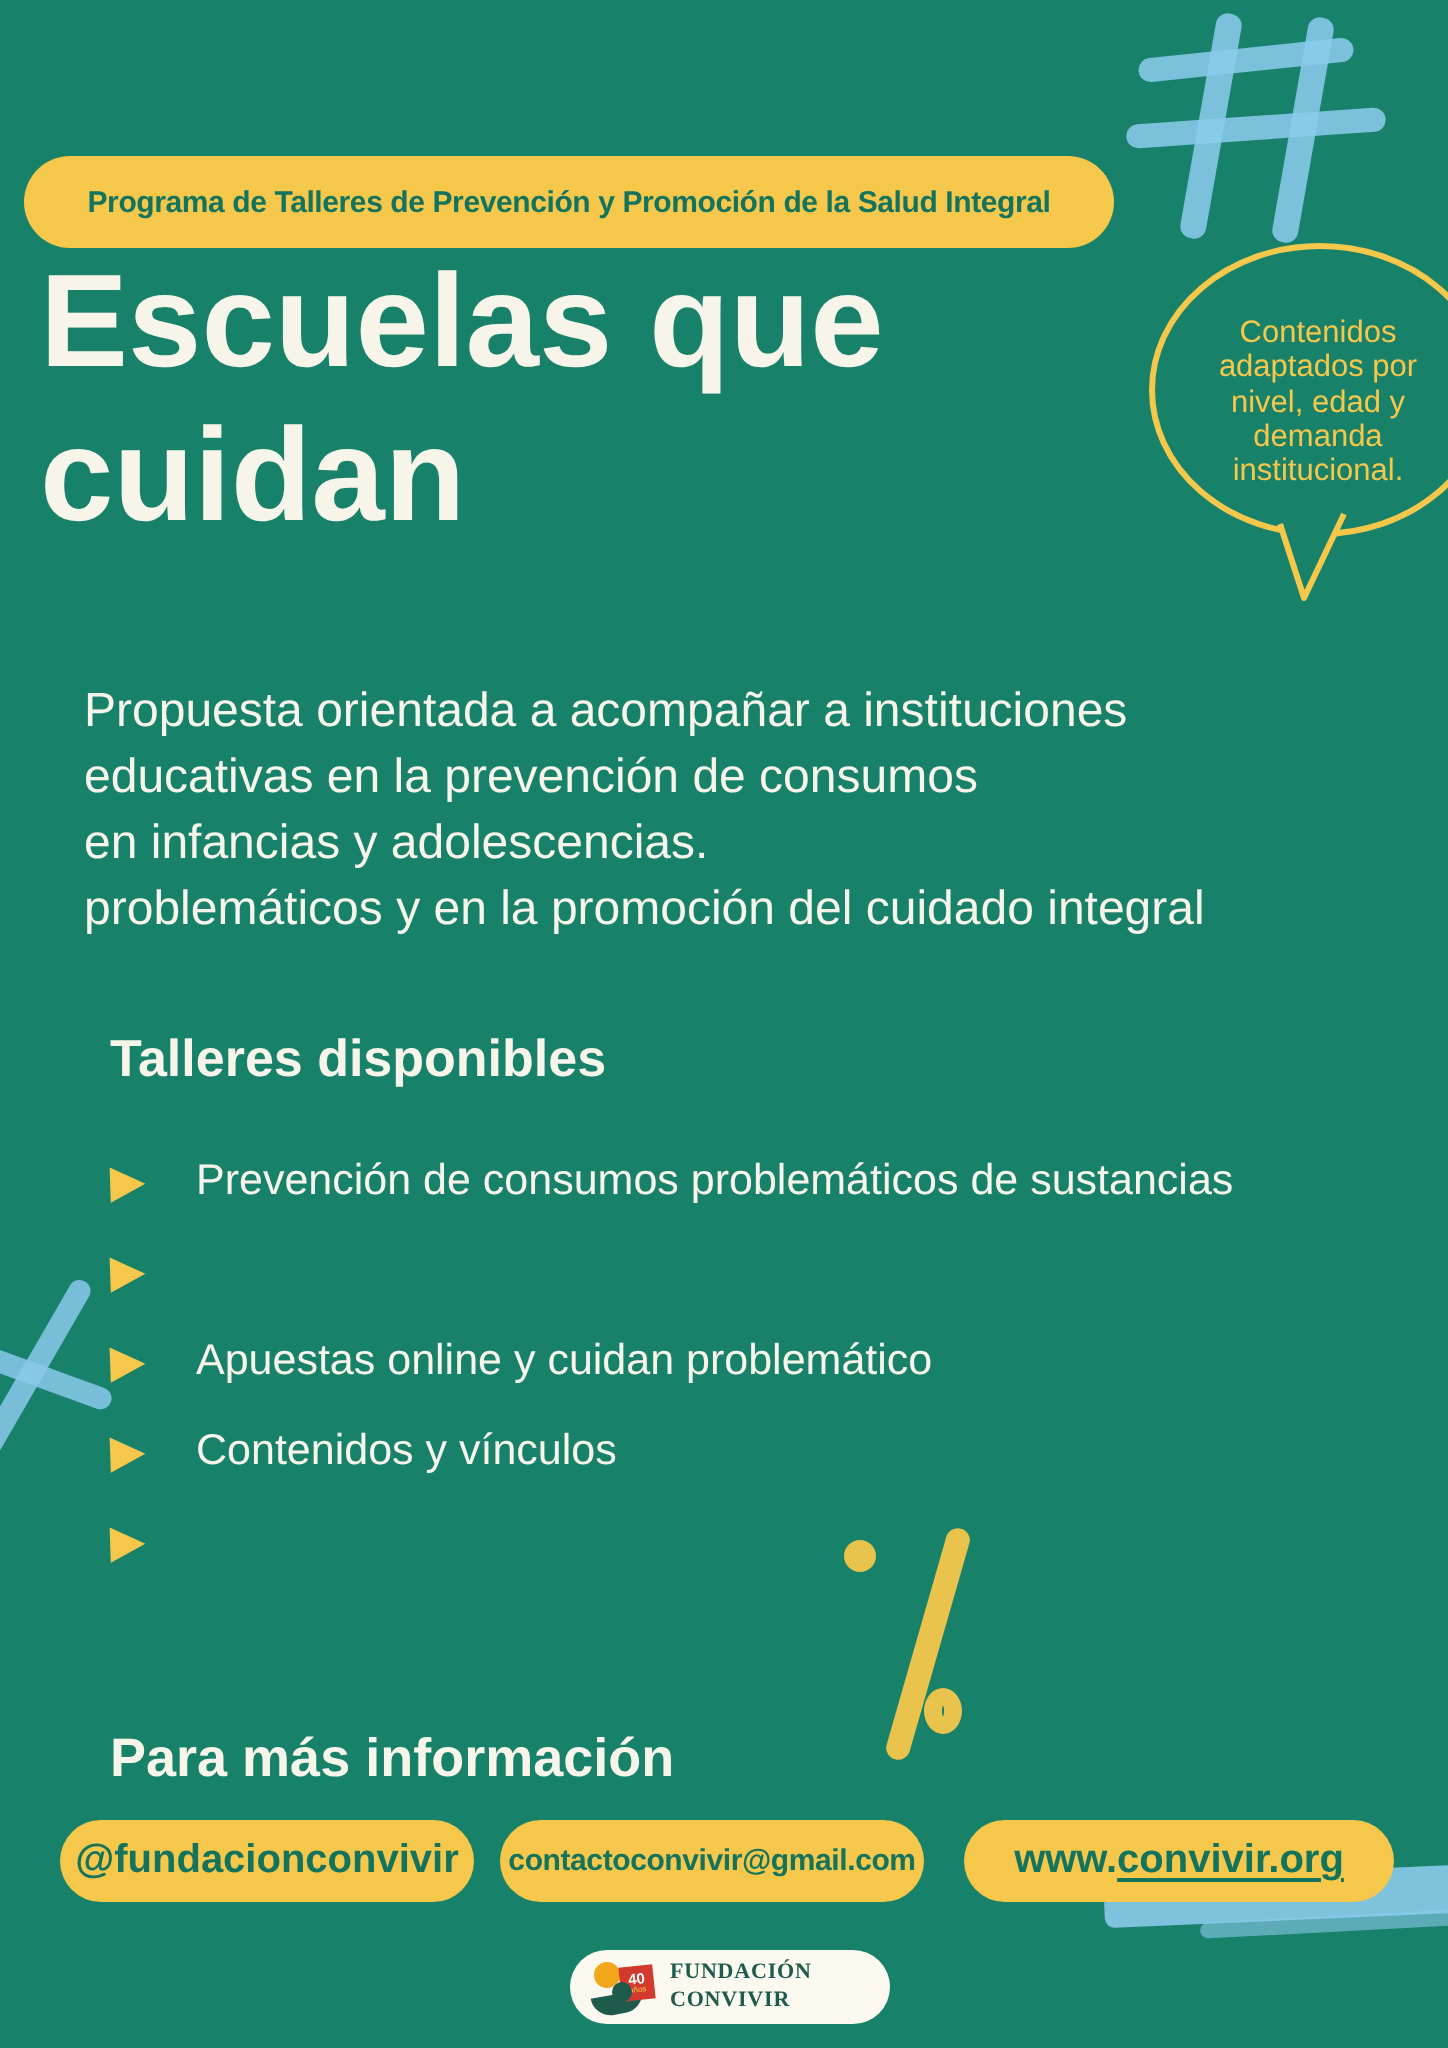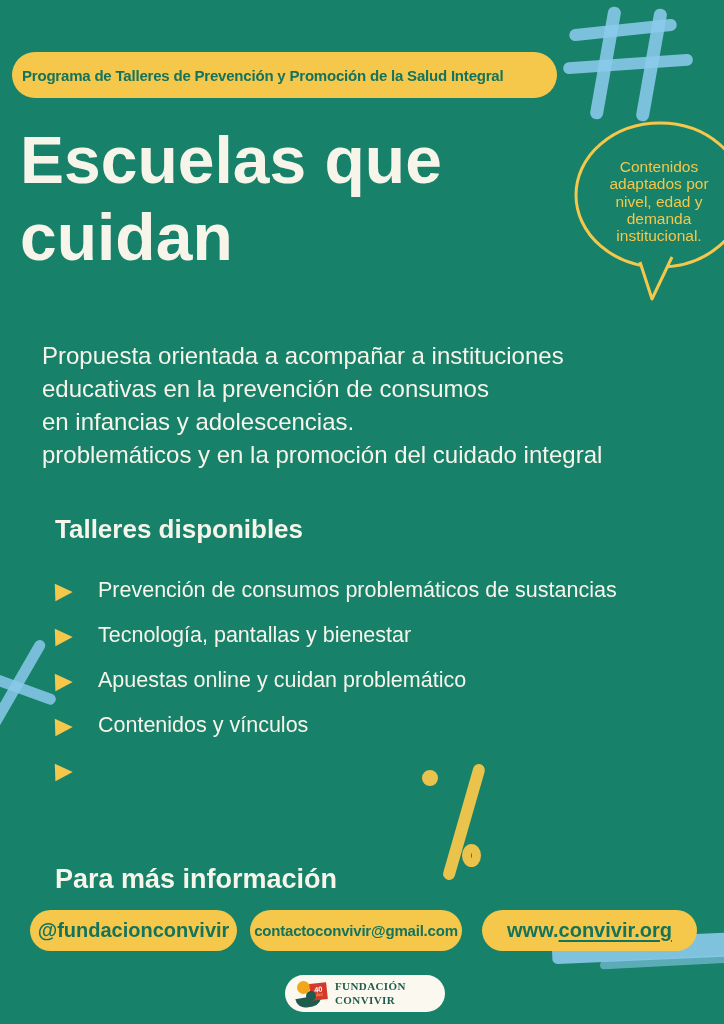--- a/index.html
+++ b/index.html
@@ -6,23 +6,23 @@
   html { background:#ffffff; }
   body {
     width:724px; height:1024px; position:relative; overflow:hidden;
     background:var(--background, #17816A);
     font-family:"Liberation Sans", sans-serif;
   }
   .abs { position:absolute; }
 
   
   .badge {
-    left:12px; top:52px; width:545px; height:46px; border-radius:24px;
+    left:12px; top:78px; width:545px; height:46px; border-radius:24px;
     background:var(--yellow, #F5C74B);
-    display:flex; align-items:center; justify-content:flex-start; padding:0 10px;
+    display:flex; align-items:center; justify-content:center; padding:0 10px;
   }
   .badge span {
     color:var(--green-text, #14735C); font-size:15px; font-weight:700;
     letter-spacing:-0.2px; white-space:nowrap;
   }
 
   
   .title {
     left:20px; top:122px; width:560px; 
     color:var(--off-white, #F7F4EA); font-size:66px; font-weight:700; line-height:1.16;
@@ -146,21 +146,20 @@
 
 <h2 class="abs workshops-heading">Talleres disponibles</h2>
 
 <div class="abs workshop-list">
   <div class="workshop-item">
     <span class="tri-icon">▶</span>
     <span class="workshop-label">Prevención de consumos problemáticos de sustancias</span>
   </div>
   <div class="workshop-item">
     <span class="tri-icon">▶</span>
-    <span class="workshop-label">Tecnología, pantallas y bienestar</span>
   </div>
   <div class="workshop-item">
     <span class="tri-icon">▶</span>
     <span class="workshop-label">Apuestas online y cuidan problemático</span>
   </div>
   <div class="workshop-item">
     <span class="tri-icon">▶</span>
     <span class="workshop-label">Contenidos y vínculos</span>
   </div>
   <div class="workshop-item">

